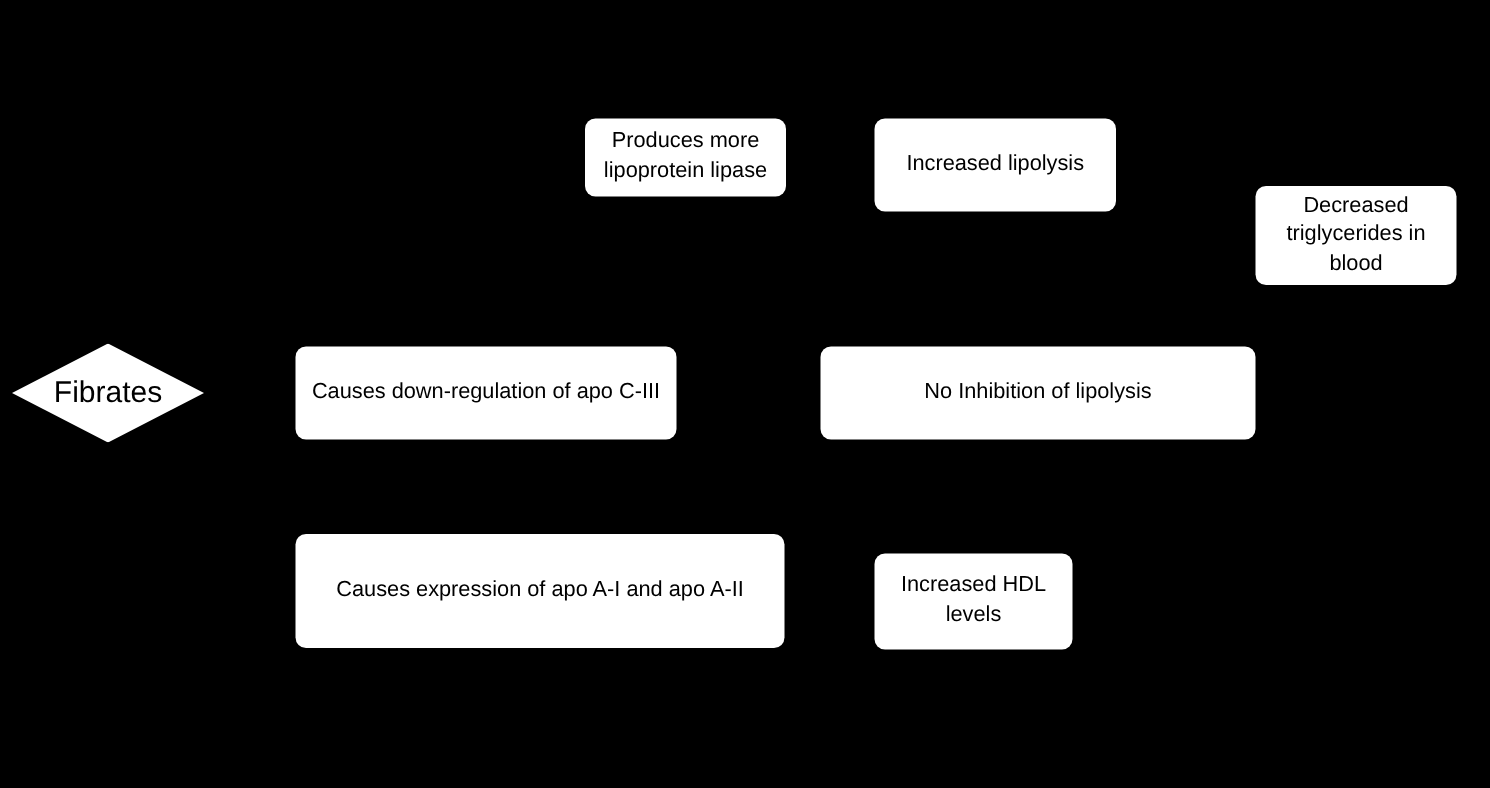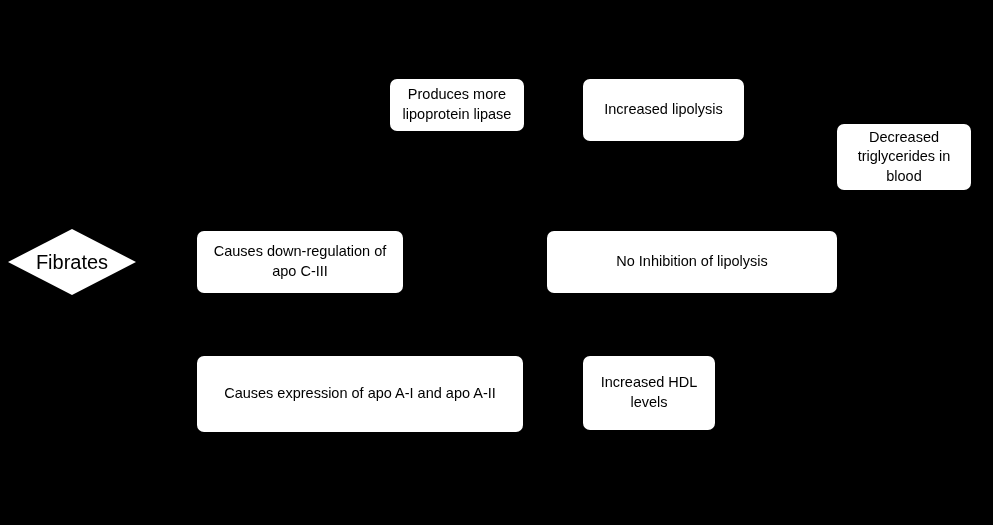--- a/index.html
+++ b/index.html
@@ -68,29 +68,29 @@
   </div>
 
   <div class="node" style="left:583px; top:79px; width:161px; height:62px;">
     <span>Increased lipolysis</span>
   </div>
 
   <div class="node" style="left:813px; top:124px; width:134px; height:66px;margin-left:24px;">
     <span>Decreased triglycerides in blood</span>
   </div>
 
-  <div class="node" style="left:197px; top:231px; width:206px; height:62px;">
+  <div class="node" style="left:197px; top:231px; width:254px; height:62px;">
     <span>Causes down-regulation of apo C-III</span>
   </div>
 
   <div class="node" style="left:507px; top:231px; width:290px; height:62px;margin-left:40px;">
     <span>No Inhibition of lipolysis</span>
   </div>
 
   <div class="node" style="left:197px; top:356px; width:326px; height:76px;">
     <span>Causes expression of apo A-I and apo A-II</span>
   </div>
 
-  <div class="node" style="left:583px; top:356px; width:132px; height:74px;">
+  <div class="node" style="left:583px; top:369px; width:132px; height:64px;">
     <span>Increased HDL levels</span>
   </div>
 
 </div>
 
 </body></html>

